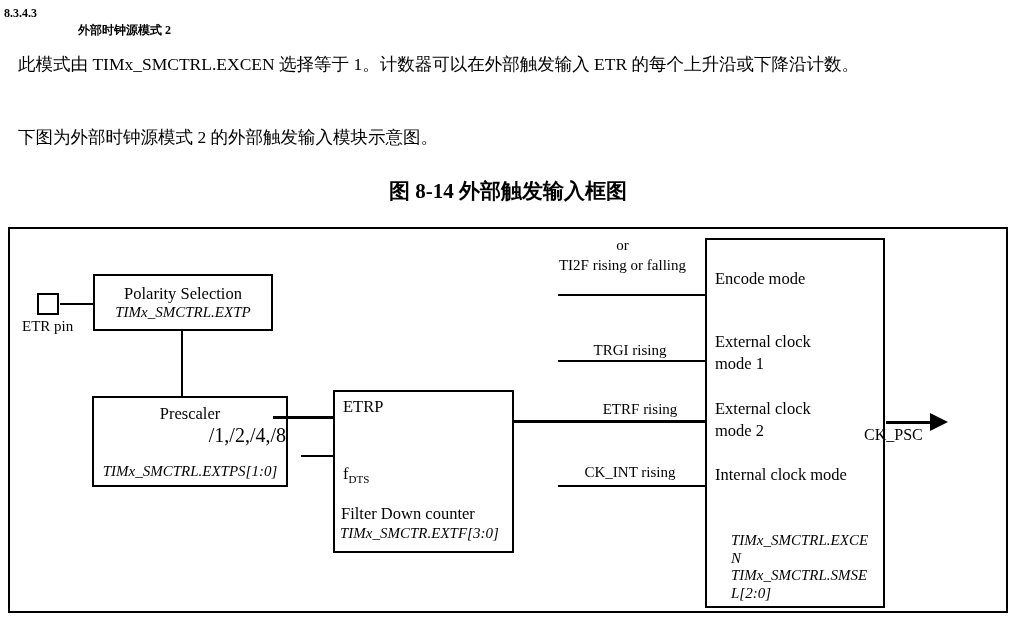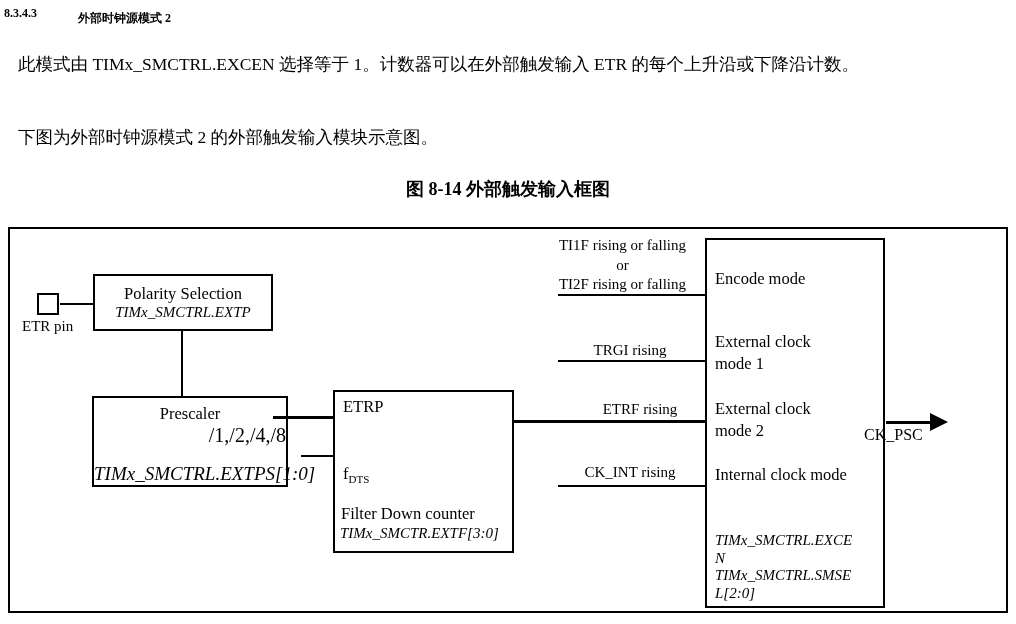--- a/index.html
+++ b/index.html
@@ -6,28 +6,28 @@
   body{
     width:1016px;height:624px;position:relative;background:#ffffff;color:#000;
     font-family:"Liberation Serif","DejaVu Serif",serif;overflow:hidden;
   }
   .abs{position:absolute;}
   .hline{position:absolute;background:#000;height:2px;}
   .vline{position:absolute;background:#000;width:2px;}
   .box{position:absolute;border:2px solid #000;background:#fff;box-sizing:border-box;}
   .heading{position:absolute;top:6px;left:0;height:30px;width:100%;font-weight:bold;font-size:12px;}
   .heading .num{position:absolute;left:4px;top:0;}
-  .heading .ttl{position:absolute;left:78px;top:4px;text-align:center;}
+  .heading .ttl{position:absolute;left:78px;top:16px;text-align:center;}
   .para{position:absolute;left:18px;width:1010px;font-size:17.5px;line-height:36px;text-align:justify;}
-  .caption{position:absolute;top:177px;left:0;width:100%;text-align:center;font-weight:bold;font-size:18px;font-family:Liberation Serif, serif;}
+  .caption{position:absolute;top:177px;left:0;width:100%;text-align:center;font-weight:bold;font-size:21px;font-family:Liberation Serif, serif;}
   .lbl{position:absolute;font-size:15px;white-space:nowrap;}
   .siglbl{position:absolute;font-size:15px;text-align:center;white-space:nowrap;}
   .italic{font-style:italic;}
   .modeitem{position:absolute;left:8px;width:132px;font-size:16.5px;line-height:21.5px;}
-  .regline{font-style:italic;font-size:15px;line-height:17.5px;}
+  .regline{font-style:italic;font-size:15px;line-height:17.5px;margin-left:16px;}
   .arrowhead{position:absolute;width:0;height:0;border-top:9px solid transparent;border-bottom:9px solid transparent;border-left:18px solid #000;}
   sub.dts{font-size:11px;}
 </style>
 </head>
 <body>
 
 <div class="heading">
   <span class="num">8.3.4.3</span>
   <span class="ttl">外部时钟源模式 2</span>
 </div>
@@ -46,35 +46,34 @@
 <div class="box" style="left:93px;top:274px;width:180px;height:57px;text-align:center;padding-top:8px;">
   <div style="font-size:16.5px;">Polarity Selection</div>
   <div class="italic" style="font-size:15px;">TIMx_SMCTRL.EXTP</div>
 </div>
 
 <div class="vline" style="left:181px;top:331px;height:65px;"></div>
 
 <div class="box" style="left:92px;top:396px;width:196px;height:91px;text-align:center;padding-top:6px;">
   <div style="font-size:16.5px;">Prescaler</div>
   <div style="font-size:20px;text-align:right;">/1,/2,/4,/8</div>
-  <div class="italic" style="font-size:19px;margin-top:16px;">TIMx_SMCTRL.EXTPS[1:0]</div>
+  <div class="italic" style="font-size:15px;margin-top:16px;">TIMx_SMCTRL.EXTPS[1:0]</div>
 </div>
 
 <div class="hline" style="left:273px;top:416px;width:60px;height:3px;"></div>
 <div class="hline" style="left:301px;top:455px;width:32px;"></div>
 
 <div class="box" style="left:333px;top:390px;width:181px;height:163px;">
   <div class="abs" style="left:8px;top:5px;font-size:16.5px;">ETRP</div>
   <div class="abs" style="left:8px;top:72px;font-size:16.5px;"><span>f</span><sub class="dts">DTS</sub></div>
   <div class="abs" style="left:6px;top:112px;font-size:16.5px;white-space:nowrap;">Filter Down counter</div>
   <div class="abs italic" style="left:5px;top:133px;font-size:15px;white-space:nowrap;">TIMx_SMCTR.EXTF[3:0]</div>
 </div>
 
 <div class="siglbl" style="left:545px;top:236px;width:155px;line-height:19.5px;white-space:normal;">
-  <div>TI1F rising or falling</div>
   <div>or</div>
   <div>TI2F rising or falling</div>
 </div>
 <div class="hline" style="left:558px;top:294px;width:147px;"></div>
 
 <div class="siglbl" style="left:560px;top:342px;width:140px;">TRGI rising</div>
 <div class="hline" style="left:558px;top:360px;width:147px;"></div>
 
 <div class="siglbl" style="left:570px;top:401px;width:140px;">ETRF rising</div>
 <div class="hline" style="left:513px;top:420px;width:192px;height:3px;"></div>

